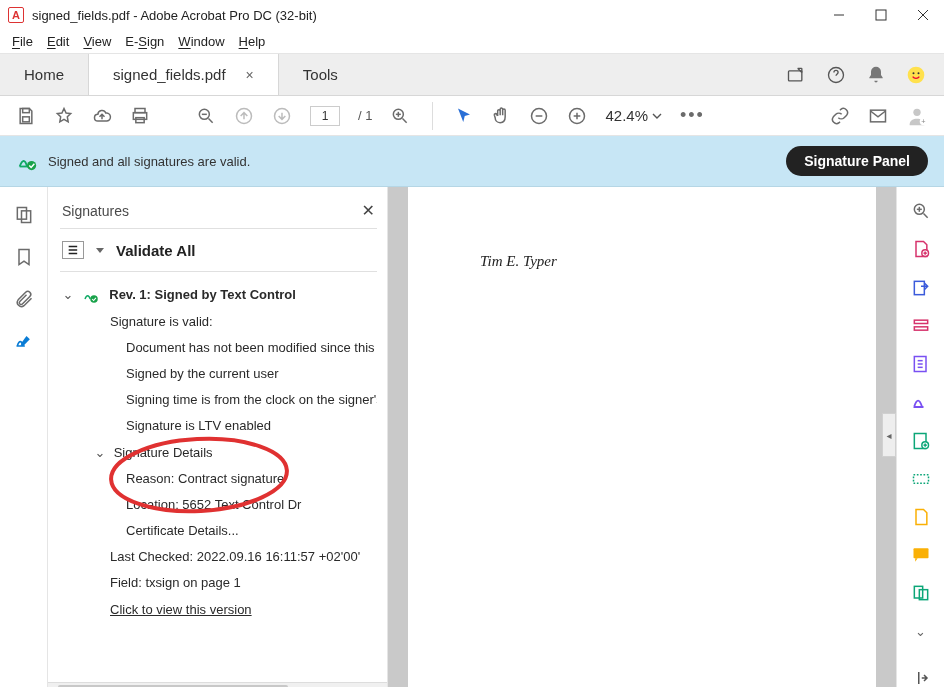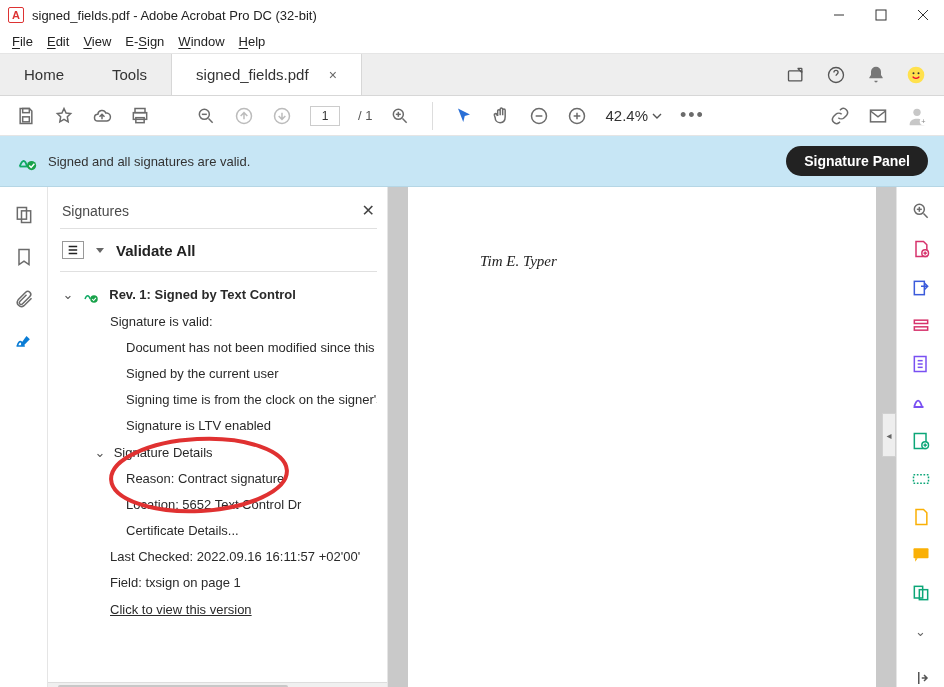--- a/index.html
+++ b/index.html
@@ -303,25 +303,25 @@
   <span><u>F</u>ile</span>
   <span><u>E</u>dit</span>
   <span><u>V</u>iew</span>
   <span>E-<u>S</u>ign</span>
   <span><u>W</u>indow</span>
   <span><u>H</u>elp</span>
 </div>
 
 <div class="tabbar">
   <div class="tab">Home</div>
-  <div class="tab">Tools</div>
   <div class="tab active">
     <span>signed_fields.pdf</span>
     <span class="close-x">×</span>
   </div>
+  <div class="tab">Tools</div>
   <div class="right-icons">
     <span>
       <svg viewBox="0 0 24 24" width="20" height="20" fill="none" stroke="#555" stroke-width="1.6">
           <rect x="3" y="7" width="16" height="12" rx="1"></rect>
           <path d="M14 4l5 5M19 4h-5M19 4v5"></path>
         </svg>
     </span>
     <span>
       <svg viewBox="0 0 24 24" width="20" height="20" fill="none" stroke="#555" stroke-width="1.6">
           <circle cx="12" cy="12" r="9"></circle>

